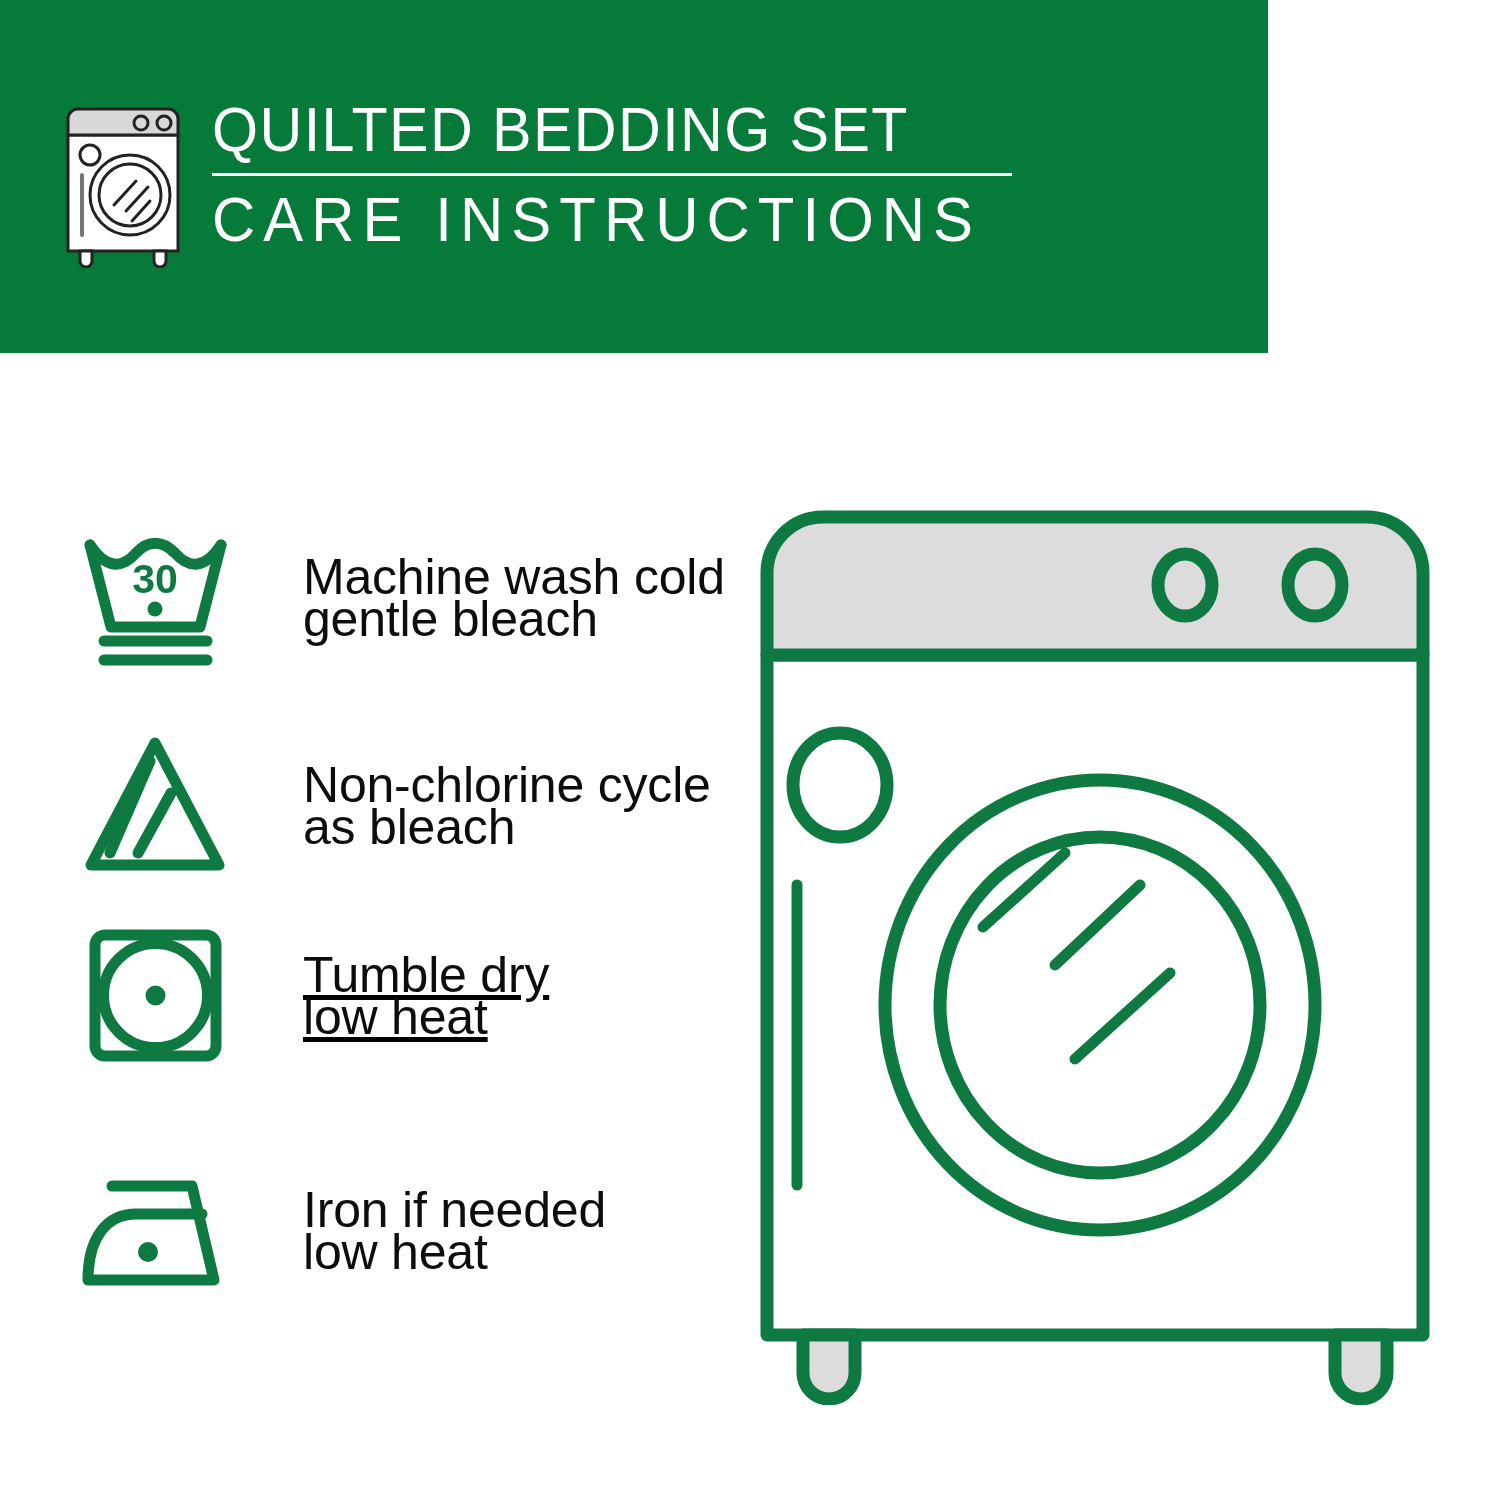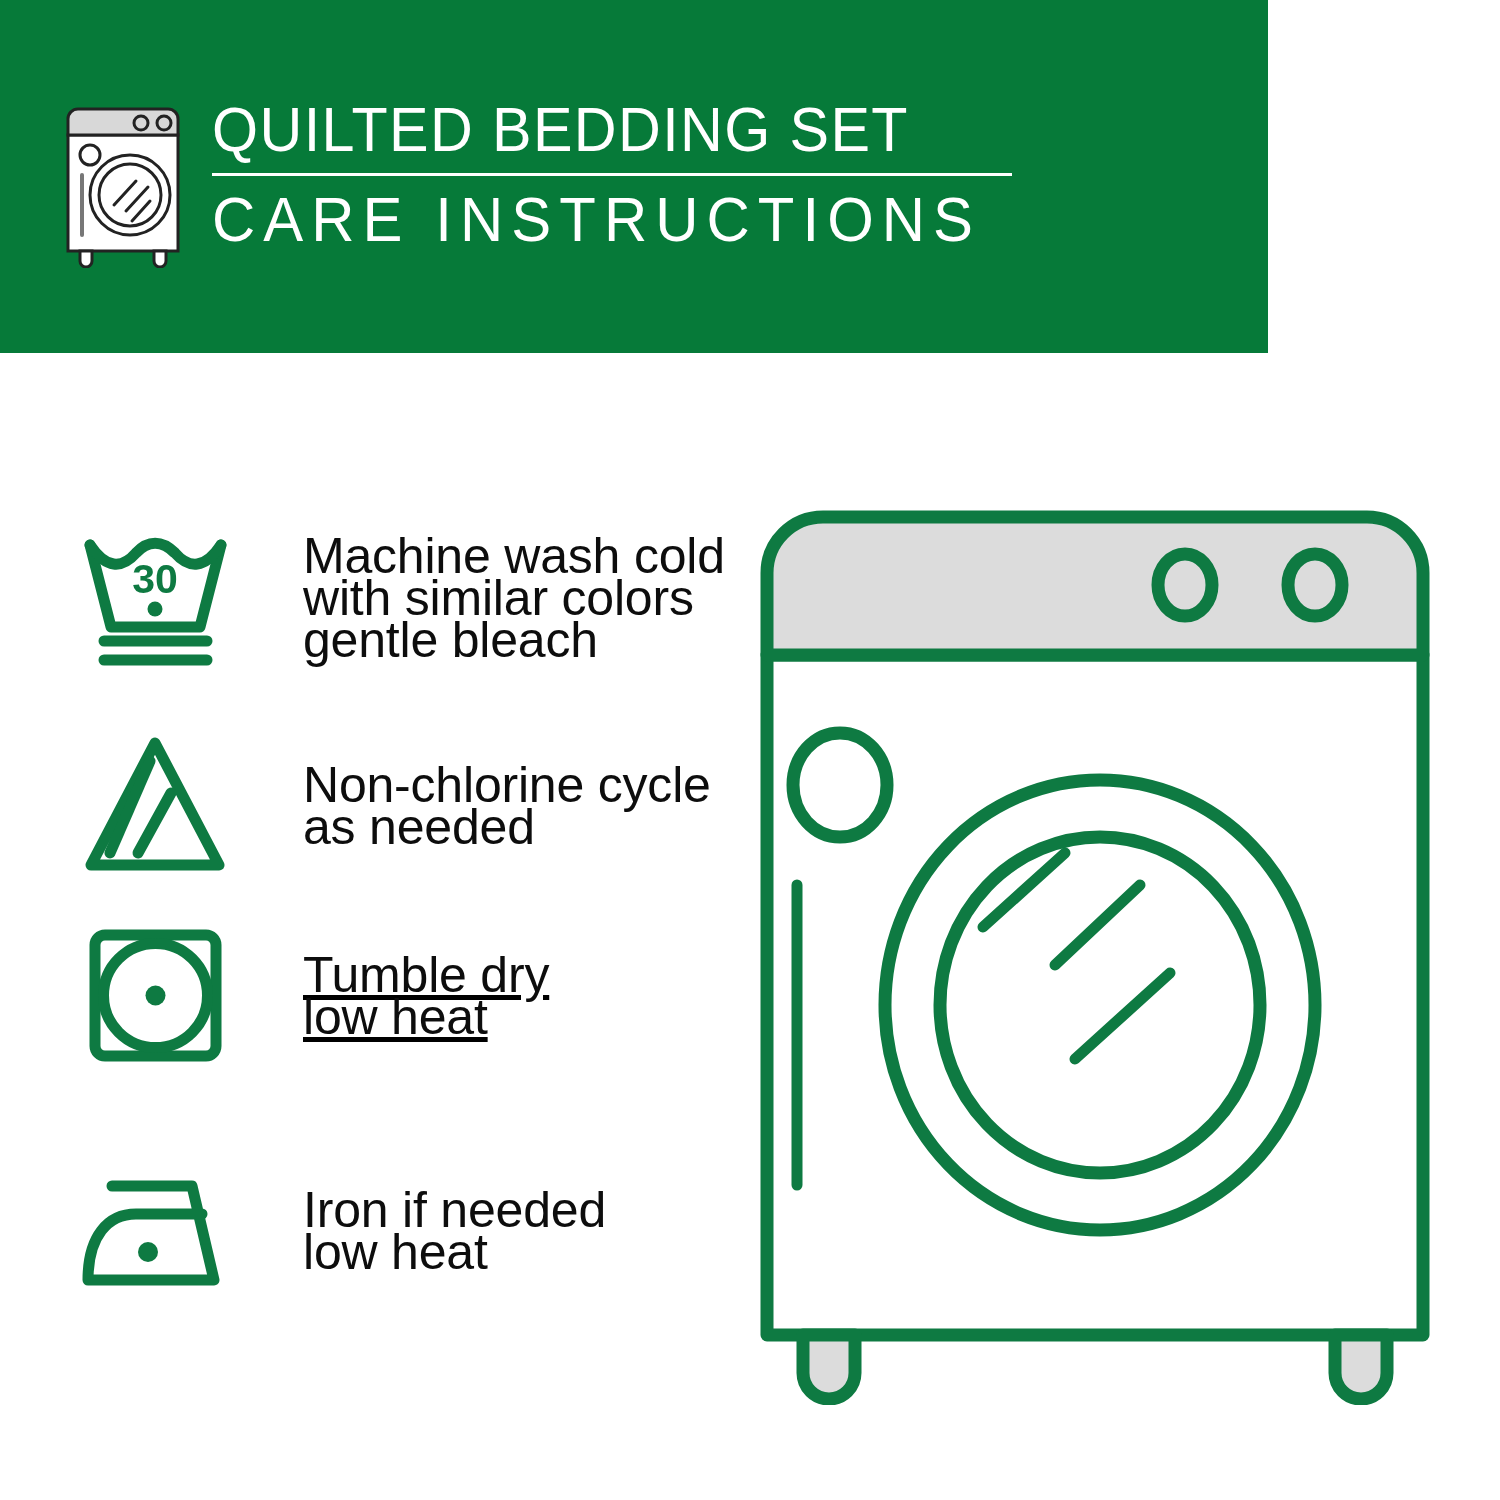--- a/index.html
+++ b/index.html
@@ -172,38 +172,37 @@
           <path d="M12 22 C28 46 44 46 58 30 C70 17 84 17 97 30 C111 46 127 46 143 22"></path>
           <line x1="26" y1="118" x2="129" y2="118"></line>
           <line x1="26" y1="137" x2="129" y2="137"></line>
         </g>
         <text x="77" y="70" text-anchor="middle" font-family="Liberation Sans, sans-serif" font-size="41" font-weight="700" fill="#0E7A42">30</text>
         <circle cx="77" cy="86" r="7.5" fill="#0E7A42"></circle>
       </svg>
     </div>
     <div class="care-text">
       <span class="ln">Machine wash cold</span>
-      <span class="ln">with similar colors</span>
       <span class="ln">gentle bleach</span>
     </div>
   </div>
 
   <div class="care-row care-row-1">
     <div class="care-symbol">
       <svg width="155" height="150" viewBox="0 0 155 150" xmlns="http://www.w3.org/2000/svg">
         <g fill="none" stroke="#0E7A42" stroke-width="11" stroke-linecap="round" stroke-linejoin="round">
           <path d="M77 12 L141 134 H13 Z"></path>
           <line x1="72" y1="30" x2="32" y2="122"></line>
           <line x1="93" y1="62" x2="60" y2="122"></line>
         </g>
       </svg>
     </div>
     <div class="care-text">
       <span class="ln">Non-chlorine cycle</span>
-      <span class="ln">as needed</span>
+      <span class="ln">as bleach</span>
     </div>
   </div>
 
   <div class="care-row care-row-2">
     <div class="care-symbol">
       <svg width="155" height="150" viewBox="0 0 155 150" xmlns="http://www.w3.org/2000/svg">
         <g fill="none" stroke="#0E7A42" stroke-width="11" stroke-linecap="round" stroke-linejoin="round">
           <rect x="17" y="14" width="121" height="121" rx="10" ry="10"></rect>
           <circle cx="77.5" cy="74.5" r="52"></circle>
         </g>

